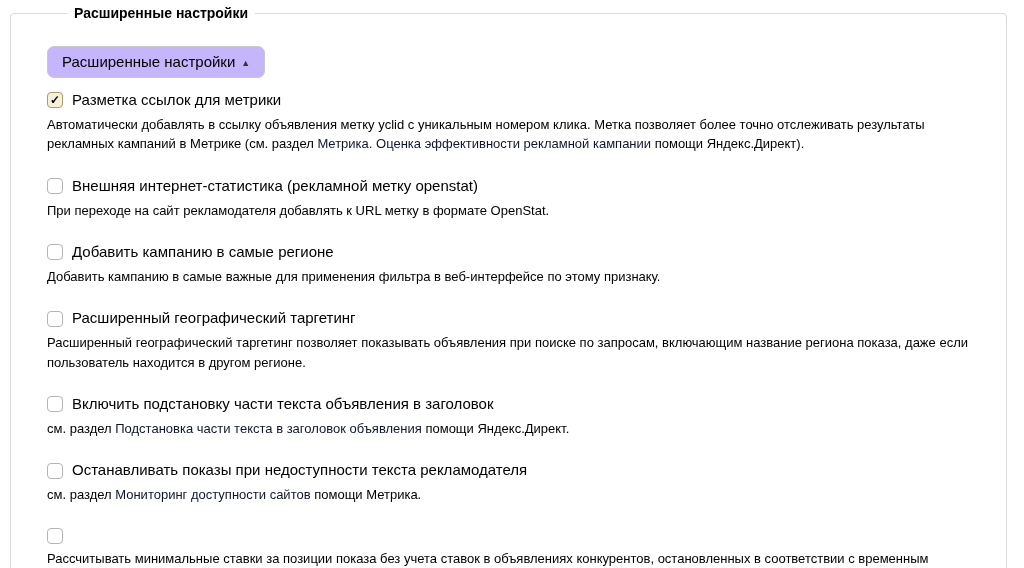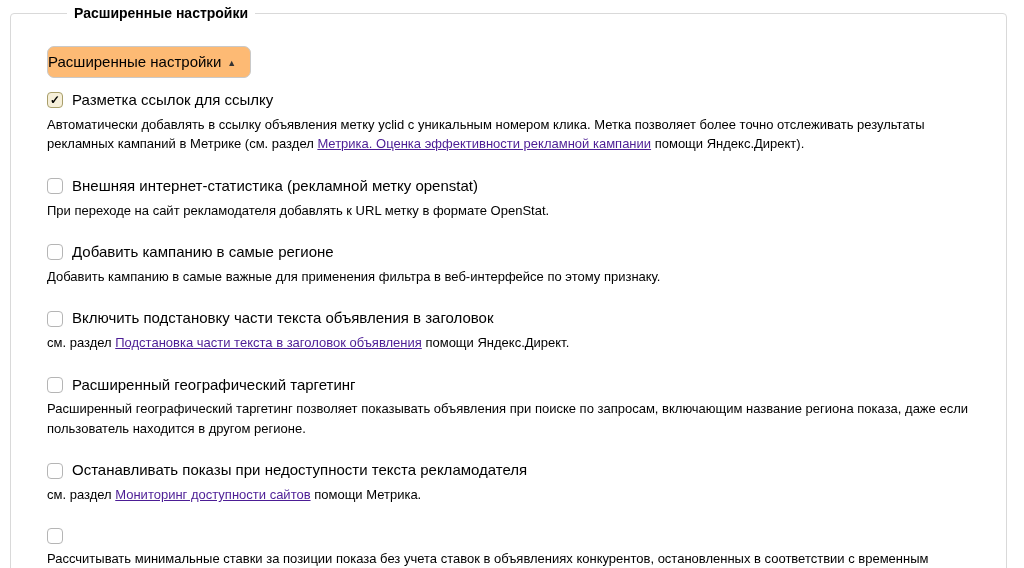--- a/index.html
+++ b/index.html
@@ -23,24 +23,24 @@
   }
   legend.adv-legend {
     font-size: 14px;
     font-weight: bold;
     padding: 0 7px;
     margin-left: 20px;
   }
   .toggle-btn {
     display: inline-block;
     margin: 25px 0 13px 0;
-    padding: 7px 14px 8px 0;
+    padding: 7px 14px 8px 14px;
     border: 1px solid #c9c9c9;
     border-radius: 7px;
-    background: #fdba74;
+    background: #c4b5fd;
     font-size: 15px;
     font-family: "Liberation Sans", sans-serif;
     color: #000;
     cursor: pointer;
     line-height: 1;
   }
   .toggle-btn .arrow {
     display: inline-block;
     font-size: 9px;
     color: #333;
@@ -75,40 +75,39 @@
     line-height: 1;
     color: #000;
   }
   .option-label { font-size: 15px; line-height: 1.25; }
   .option-desc {
     font-size: 13px;
     line-height: 1.5;
     max-width: 922px;
   }
   .option-desc a {
-    color: #4c1d95;
-    text-decoration: underline;
+    color: #0f172a;
     cursor: pointer;
   }
   .option-desc a:empty { display: none; }
 </style>
 </head>
 <body>
 
 <fieldset class="adv-settings">
   <legend class="adv-legend">Расширенные настройки</legend>
 
   <button class="toggle-btn"><span>Расширенные настройки</span><span class="arrow">▲</span></button>
 
   <div class="option">
     <div class="option-head">
       <span class="checkbox checked">
           <span class="checkmark">✓</span>
         </span>
-      <span class="option-label">Разметка ссылок для ссылку</span>
+      <span class="option-label">Разметка ссылок для метрики</span>
     </div>
     <div class="option-desc"><span>Автоматически добавлять в ссылку объявления метку yclid с уникальным номером клика. Метка позволяет более точно отслеживать результаты рекламных кампаний в Метрике (см. раздел </span><a>Метрика. Оценка эффективности рекламной кампании</a><span> помощи Яндекс.Директ).</span></div>
   </div>
 
   <div class="option">
     <div class="option-head">
       <span class="checkbox">
           <span class="checkmark"></span>
         </span>
       <span class="option-label">Внешняя интернет-статистика (рекламной метку openstat)</span>
@@ -124,33 +123,33 @@
       <span class="option-label">Добавить кампанию в самые регионе</span>
     </div>
     <div class="option-desc"><span>Добавить кампанию в самые важные для применения фильтра в веб-интерфейсе по этому признаку.</span></div>
   </div>
 
   <div class="option">
     <div class="option-head">
       <span class="checkbox">
           <span class="checkmark"></span>
         </span>
-      <span class="option-label">Включить подстановку части текста объявления в заголовок</span>
+      <span class="option-label">Расширенный географический таргетинг</span>
     </div>
-    <div class="option-desc"><span>см. раздел </span><a>Подстановка части текста в заголовок объявления</a><span> помощи Яндекс.Директ.</span></div>
+    <div class="option-desc"><span>Расширенный географический таргетинг позволяет показывать объявления при поиске по запросам, включающим название региона показа, даже если пользователь находится в другом регионе.</span></div>
   </div>
 
   <div class="option">
     <div class="option-head">
       <span class="checkbox">
           <span class="checkmark"></span>
         </span>
-      <span class="option-label">Расширенный географический таргетинг</span>
+      <span class="option-label">Включить подстановку части текста объявления в заголовок</span>
     </div>
-    <div class="option-desc"><span>Расширенный географический таргетинг позволяет показывать объявления при поиске по запросам, включающим название региона показа, даже если пользователь находится в другом регионе.</span></div>
+    <div class="option-desc"><span>см. раздел </span><a>Подстановка части текста в заголовок объявления</a><span> помощи Яндекс.Директ.</span></div>
   </div>
 
   <div class="option">
     <div class="option-head">
       <span class="checkbox">
           <span class="checkmark"></span>
         </span>
       <span class="option-label">Останавливать показы при недоступности текста рекламодателя</span>
     </div>
     <div class="option-desc"><span>см. раздел </span><a>Мониторинг доступности сайтов</a><span> помощи Метрика.</span></div>

